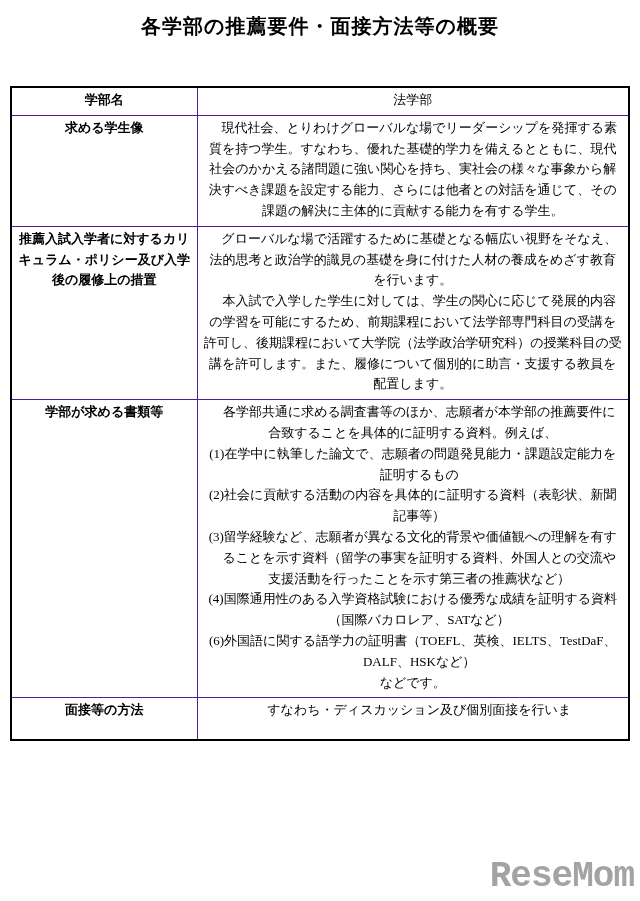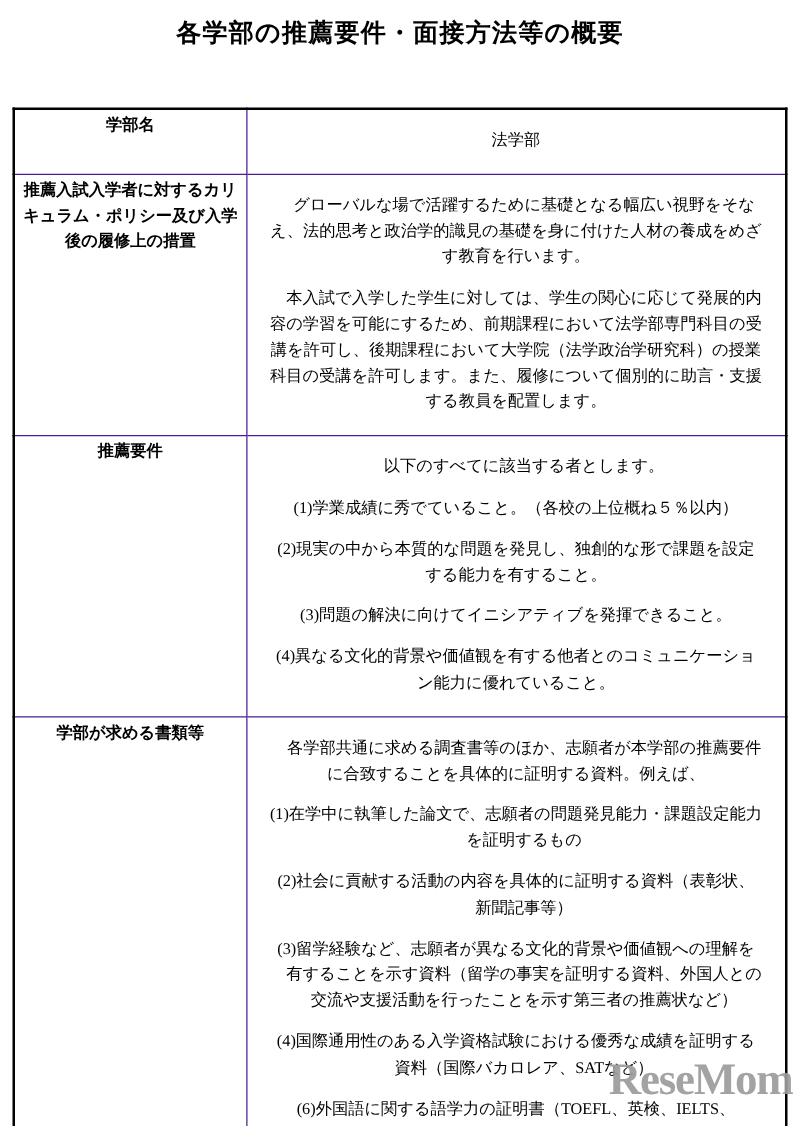--- a/index.html
+++ b/index.html
@@ -27,30 +27,30 @@
     border:1px solid #4c1d95;
     vertical-align:top;
     padding:2px 6px 4px 6px;
     font-size:13px;
     line-height:1.6;
     text-align:center;
   }
   table.doc th {
     font-weight:bold;
   }
-  td p { margin:12px; }
+  td p { margin:0; }
   .p-indent { text-indent:1em; }
   .p-hang   { padding-left:1em; text-indent:-1em; }
   .p-flush  { text-indent:0; }
   tr.last-row th, tr.last-row td { height:42px; }
   .watermark {
     position:absolute;
     right:6px;
-    bottom:20px;
-    font-family:Liberation Serif, serif;
+    bottom:6px;
+    font-family:Liberation Mono, monospace;
     font-weight:bold;
     font-size:36px;
     line-height:1;
     color:#9c9c9c;
     letter-spacing:-1px;
     opacity:0.92;
     user-select:none;
   }
 </style>
 </head>
@@ -65,39 +65,35 @@
   </colgroup>
   <tbody>
     <tr>
       <th>学部名</th>
       <td>
         <p class="p-flush">法学部</p>
       </td>
     </tr>
 
 
+    <tr>
+      <th>求める学生像</th>
+      <td>
+        <p class="p-indent">現代社会、とりわけグローバルな場でリーダーシップを発揮する素質を持つ学生。すなわち、優れた基礎的学力を備えるとともに、現代社会のかかえる諸問題に強い関心を持ち、実社会の様々な事象から解決すべき課題を設定する能力、さらには他者との対話を通じて、その課題の解決に主体的に貢献する能力を有する学生。</p>
+      </td>
+    </tr>
 
     <tr>
       <th>推薦入試入学者に対するカリキュラム・ポリシー及び入学後の履修上の措置</th>
       <td>
         <p class="p-indent">グローバルな場で活躍するために基礎となる幅広い視野をそなえ、法的思考と政治学的識見の基礎を身に付けた人材の養成をめざす教育を行います。</p>
         <p class="p-indent">本入試で入学した学生に対しては、学生の関心に応じて発展的内容の学習を可能にするため、前期課程において法学部専門科目の受講を許可し、後期課程において大学院（法学政治学研究科）の授業科目の受講を許可します。また、履修について個別的に助言・支援する教員を配置します。</p>
       </td>
     </tr>
 
-    <tr>
-      <th>推薦要件</th>
-      <td>
-        <p class="p-indent">以下のすべてに該当する者とします。</p>
-        <p class="p-flush">(1)学業成績に秀でていること。（各校の上位概ね５％以内）</p>
-        <p class="p-flush">(2)現実の中から本質的な問題を発見し、独創的な形で課題を設定する能力を有すること。</p>
-        <p class="p-flush">(3)問題の解決に向けてイニシアティブを発揮できること。</p>
-        <p class="p-flush">(4)異なる文化的背景や価値観を有する他者とのコミュニケーション能力に優れていること。</p>
-      </td>
-    </tr>
 
     <tr>
       <th>学部が求める書類等</th>
       <td>
         <p class="p-indent">各学部共通に求める調査書等のほか、志願者が本学部の推薦要件に合致することを具体的に証明する資料。例えば、</p>
         <p class="p-hang">(1)在学中に執筆した論文で、志願者の問題発見能力・課題設定能力を証明するもの</p>
         <p class="p-hang">(2)社会に貢献する活動の内容を具体的に証明する資料（表彰状、新聞記事等）</p>
         <p class="p-hang">(3)留学経験など、志願者が異なる文化的背景や価値観への理解を有することを示す資料（留学の事実を証明する資料、外国人との交流や支援活動を行ったことを示す第三者の推薦状など）</p>
         <p class="p-hang">(4)国際通用性のある入学資格試験における優秀な成績を証明する資料（国際バカロレア、SATなど）</p>
         <p class="p-hang">(6)外国語に関する語学力の証明書（TOEFL、英検、IELTS、TestDaF、DALF、HSKなど）</p>

